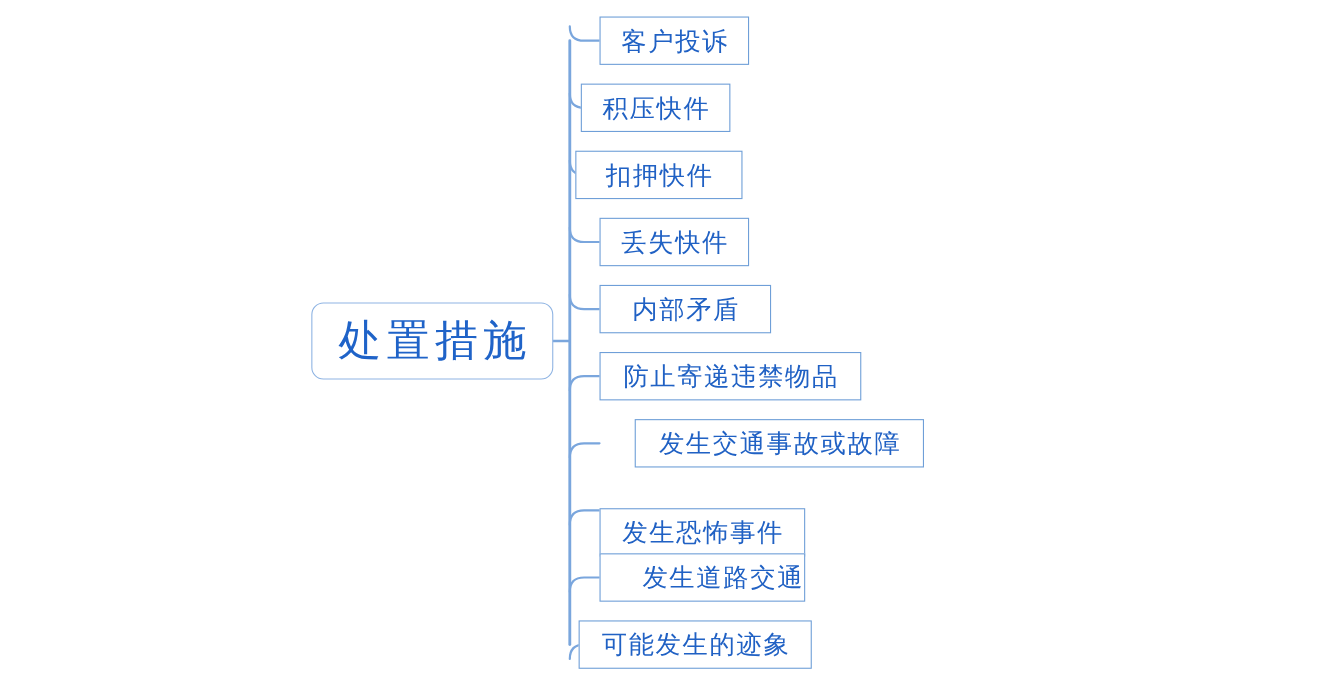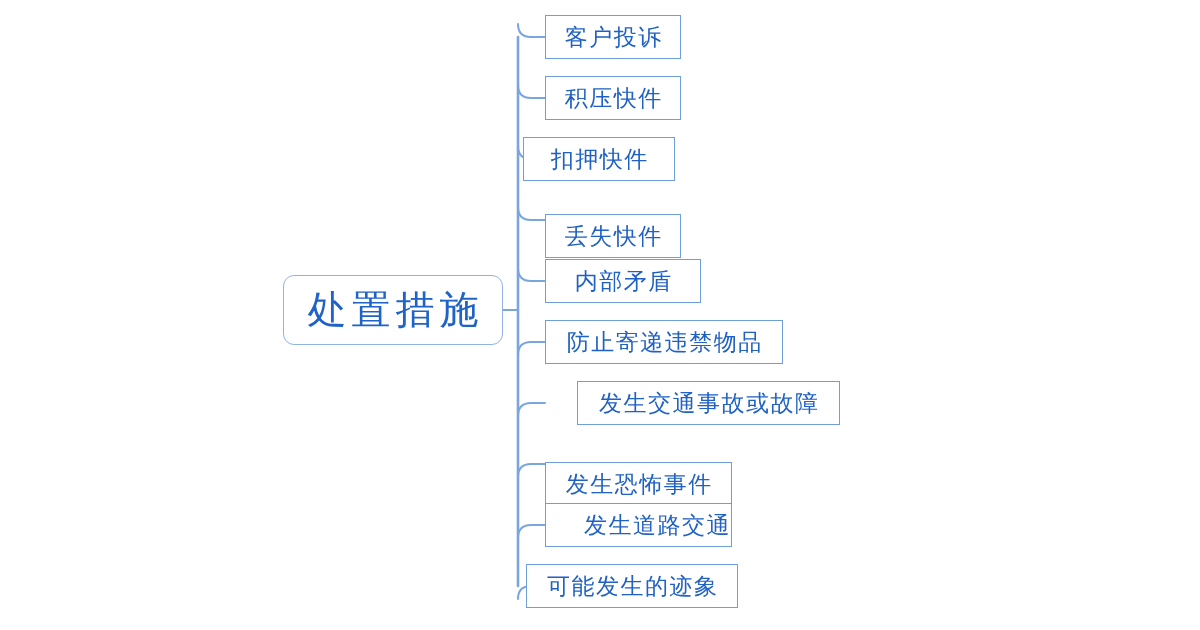--- a/index.html
+++ b/index.html
@@ -74,27 +74,27 @@
     </svg>
 
   <div class="node root" style="left: 283px; top: 275px; width: 220px; height: 70px;">
     <span>处置措施</span>
   </div>
 
   <div id="children-layer">
       <div class="node child" style="left: 545px; top: 15px; width: 136px; height: 44px;">
         <span>客户投诉</span>
       </div>
-      <div class="node child" style="left: 545px; top: 76px; width: 136px; height: 44px;">
+      <div class="node child" style="left: 528px; top: 76px; width: 136px; height: 44px;">
         <span>积压快件</span>
       </div>
       <div class="node child" style="left: 523px; top: 137px; width: 152px; height: 44px;">
         <span>扣押快件</span>
       </div>
-      <div class="node child" style="left: 545px; top: 198px; width: 136px; height: 44px; margin-top: 16px;">
+      <div class="node child" style="left: 545px; top: 198px; width: 136px; height: 44px;">
         <span>丢失快件</span>
       </div>
       <div class="node child" style="left: 545px; top: 259px; width: 156px; height: 44px;">
         <span>内部矛盾</span>
       </div>
       <div class="node child" style="left: 545px; top: 320px; width: 238px; height: 44px;">
         <span>防止寄递违禁物品</span>
       </div>
       <div class="node child" style="left: 577px; top: 381px; width: 263px; height: 44px;">
         <span>发生交通事故或故障</span>

